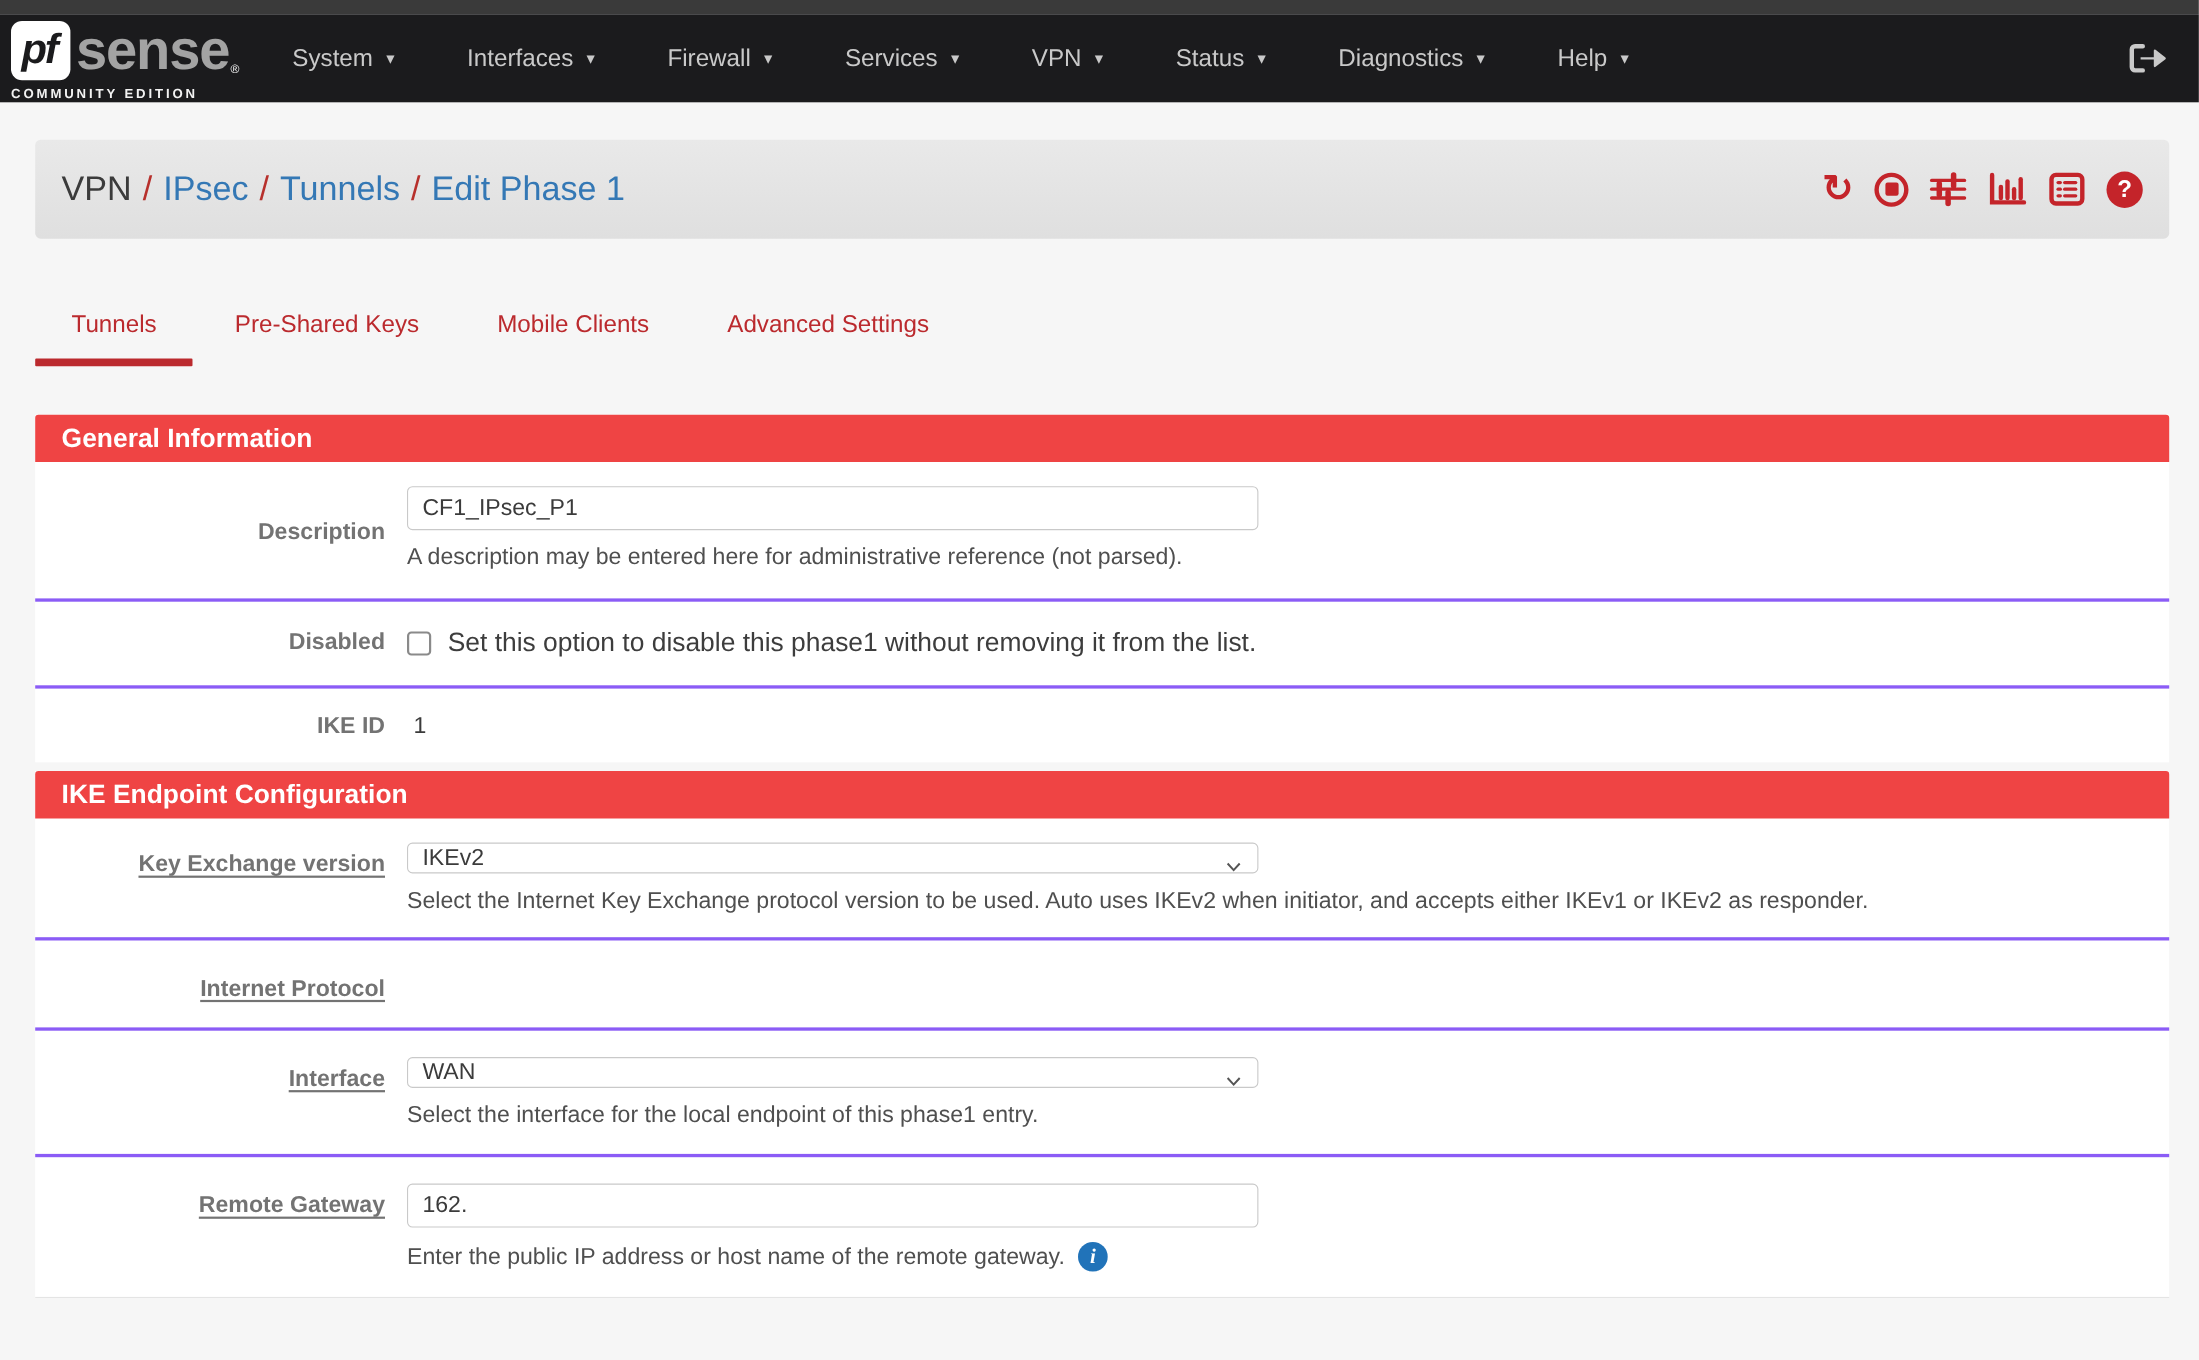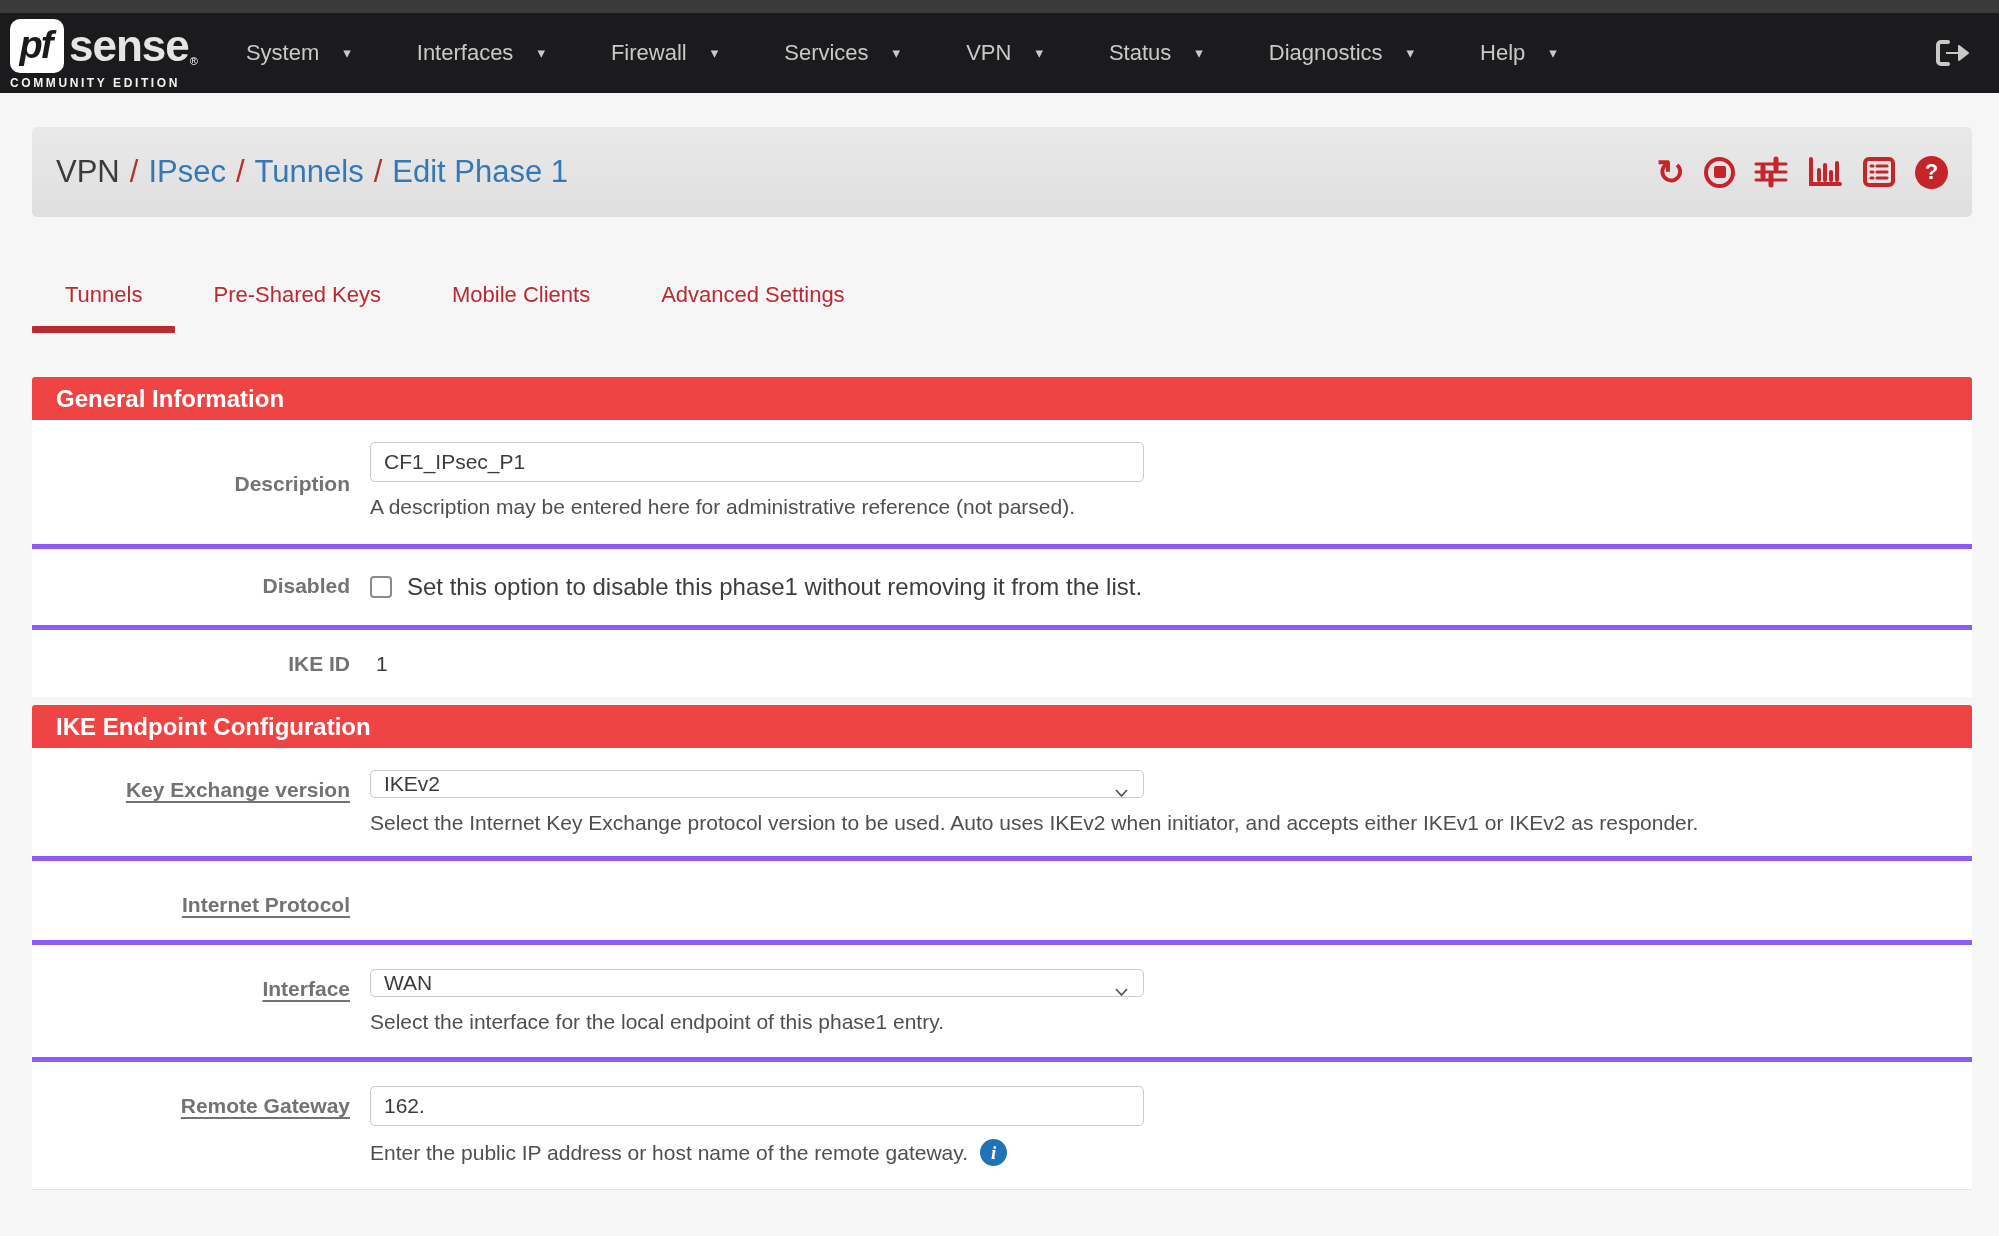--- a/index.html
+++ b/index.html
@@ -17,26 +17,26 @@
     position:absolute; top:13px; left:0; width:1999px; height:80px;
     background:#1b1b1d; display:flex; align-items:center; padding-left:10px;
   }
   .brand { display:flex; flex-direction:column; margin-top:2px; }
   .brand-top { display:flex; align-items:center; }
   .logo-box {
     width:54px; height:54px; background:#ffffff; border-radius:10px;
     display:flex; align-items:center; justify-content:center;
   }
   .logo-pf { font-size:38px; font-weight:bold; font-style:italic; color:#1b1b1d; letter-spacing:-2px; padding-right:3px; }
-  .logo-name { font-size:44px; font-weight:bold; color:#e5e5e5; letter-spacing:-1px; margin-left:5px; }
+  .logo-name { font-size:51px; font-weight:bold; color:#a3a3a3; letter-spacing:-1px; margin-left:5px; }
   .logo-reg { font-size:11px; color:#ffffff; align-self:flex-end; margin:0 0 6px 1px; }
   .brand-sub { margin-top:3px; font-size:12px; font-weight:bold; letter-spacing:2.6px; color:#f2f2f2; white-space:nowrap; }
 
   .nav-menu { display:flex; align-items:center; margin-left:48px; gap:66px; }
-  .nav-item { color:#c9c9c9; font-size:22px; cursor:pointer; white-space:nowrap; display:flex; align-items:center; gap:24px; }
+  .nav-item { color:#c9c9c9; font-size:22px; cursor:pointer; white-space:nowrap; display:flex; align-items:center; gap:12px; }
   .nav-caret { font-size:15px; color:#c9c9c9; }
   .nav-right { margin-left:auto; margin-right:30px; display:flex; align-items:center; }
 
   
   .crumbbar {
     position:absolute; top:127px; left:32px; width:1940px; height:90px;
     background:linear-gradient(#e9e9e9, #dfdfdf);
     border-radius:5px; display:flex; align-items:center; padding:0 24px;
   }
   .crumb { font-size:31px; white-space:nowrap; }
@@ -58,21 +58,21 @@
   .tab.active .tab-underline { visibility:visible; }
 
   
   .content { position:absolute; top:377px; left:32px; width:1940px; }
   .panel { background:#ffffff; margin-bottom:8px; }
   .panel-header {
     height:43px; background:#ef4444; color:#ffffff; font-size:24px; font-weight:bold;
     display:flex; align-items:center; padding-left:24px; border-radius:3px 3px 0 0;
   }
   .row { display:grid; grid-template-columns:338px 1fr; }
-  .row + .row { border-top:5px solid #8b5cf6; }
+  .row + .row { border-top:3px solid #8b5cf6; }
   .cell-label { text-align:right; padding-right:20px; }
   .lbl { font-size:21px; font-weight:bold; color:#737373; white-space:nowrap; }
   .lbl-link { text-decoration:underline; text-underline-offset:4px; cursor:pointer; }
 
   .txt-input {
     width:774px; height:40px; border:1px solid #c9c9c9; border-radius:5px;
     font-family:"Liberation Sans", sans-serif; font-size:21px; color:#3b3b3b;
     padding:0 13px; background:#ffffff; outline:none;
   }
   .sel {

